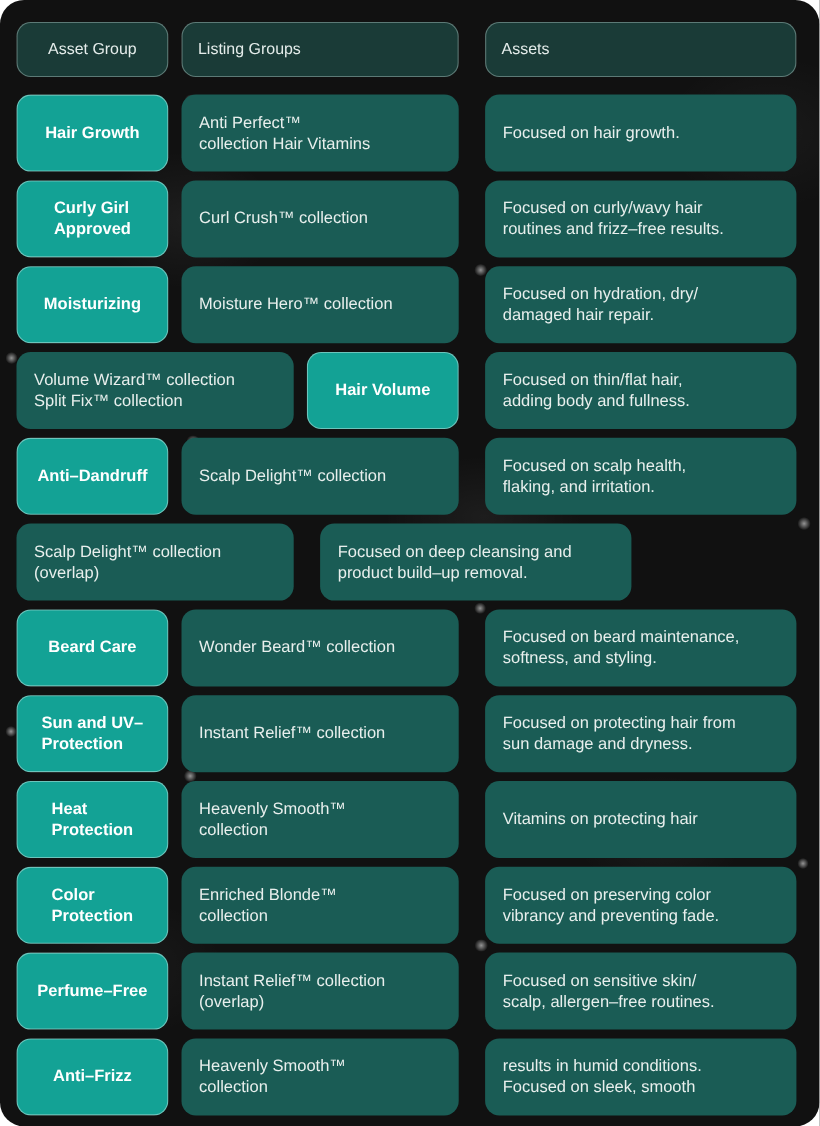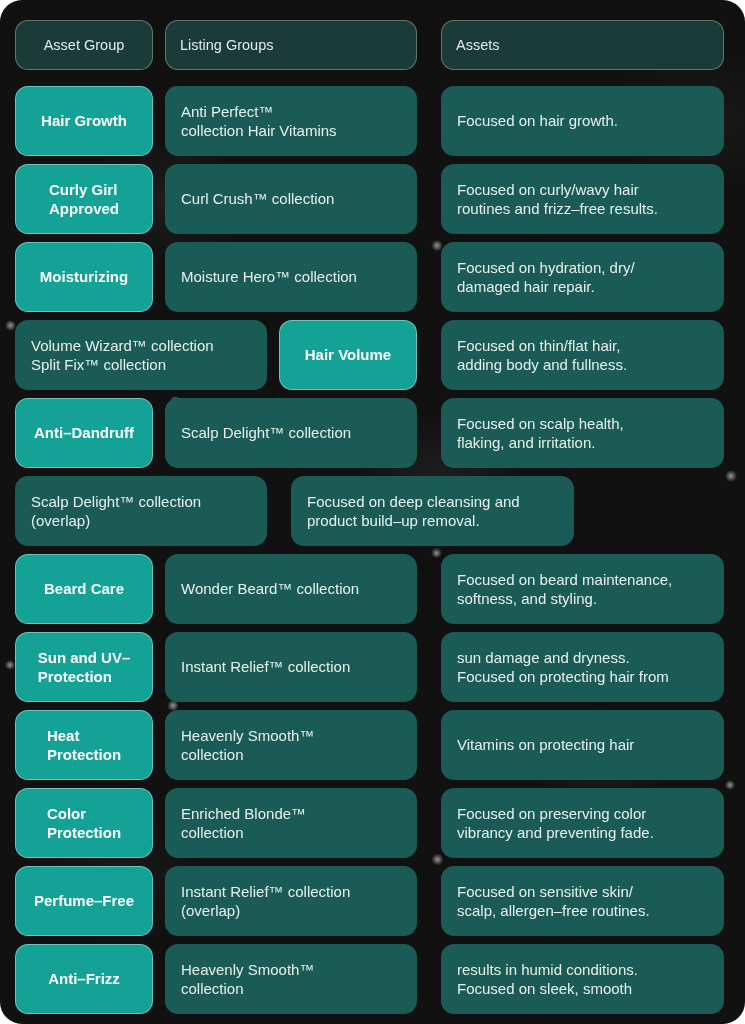--- a/index.html
+++ b/index.html
@@ -266,22 +266,22 @@
               <span>Protection</span>
             </div>
           </div>
           <div class="cell col-b cell-text">
             <div class="lines">
               <span>Instant Relief™ collection</span>
             </div>
           </div>
           <div class="cell col-c cell-text">
             <div class="lines">
+              <span>Focused on protecting hair from</span>
               <span>sun damage and dryness.</span>
-              <span>Focused on protecting hair from</span>
             </div>
           </div>
         </div>
         <div class="row row-body">
           <div class="cell col-a cell-group">
             <div class="lines">
               <span>Heat</span>
               <span>Protection</span>
             </div>
           </div>

